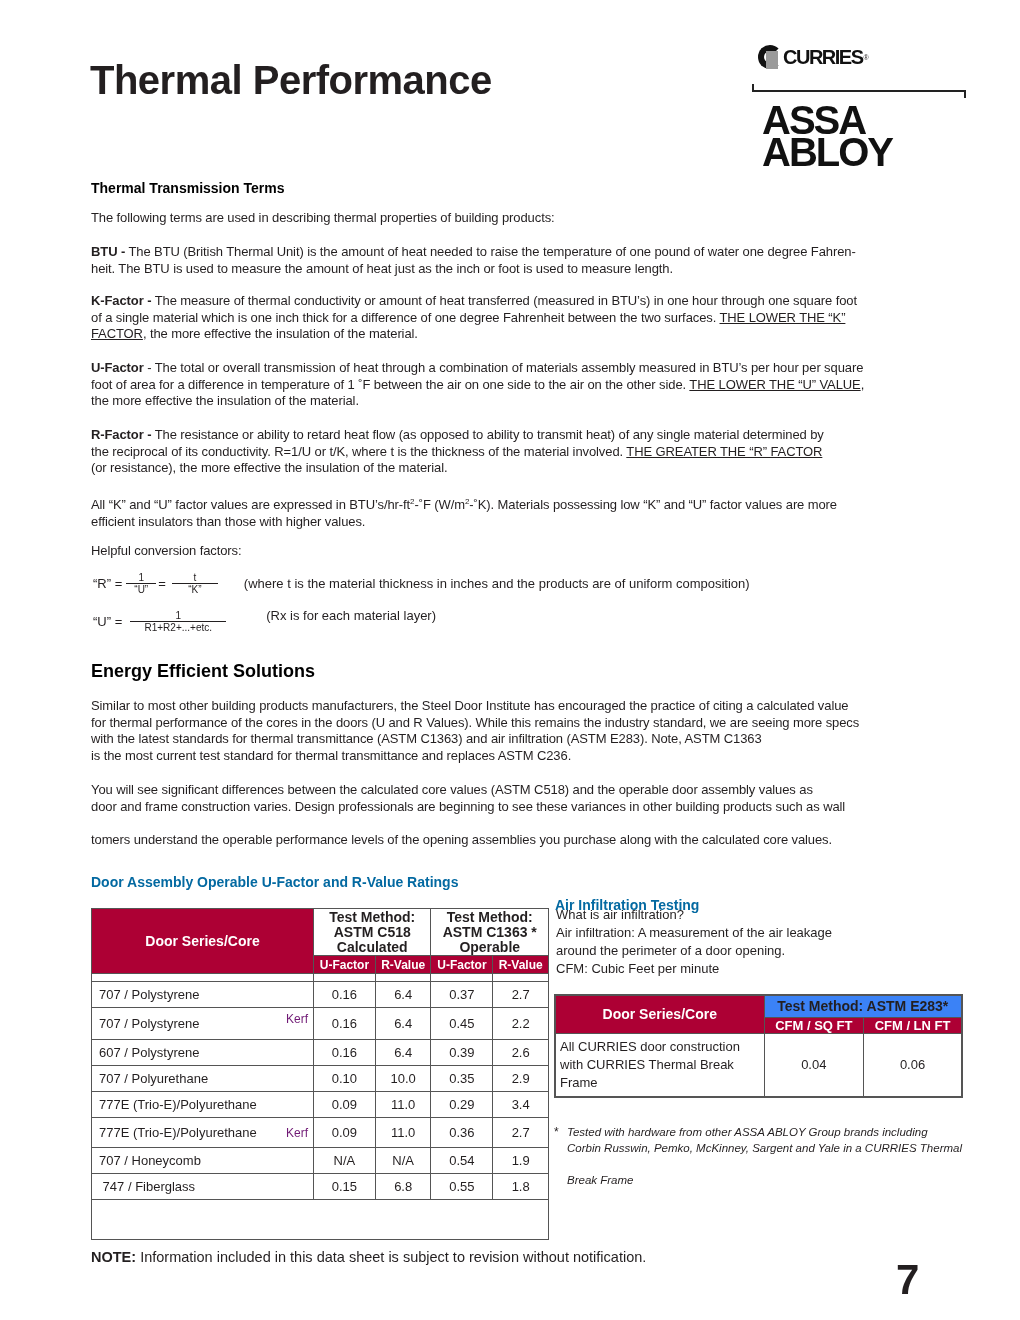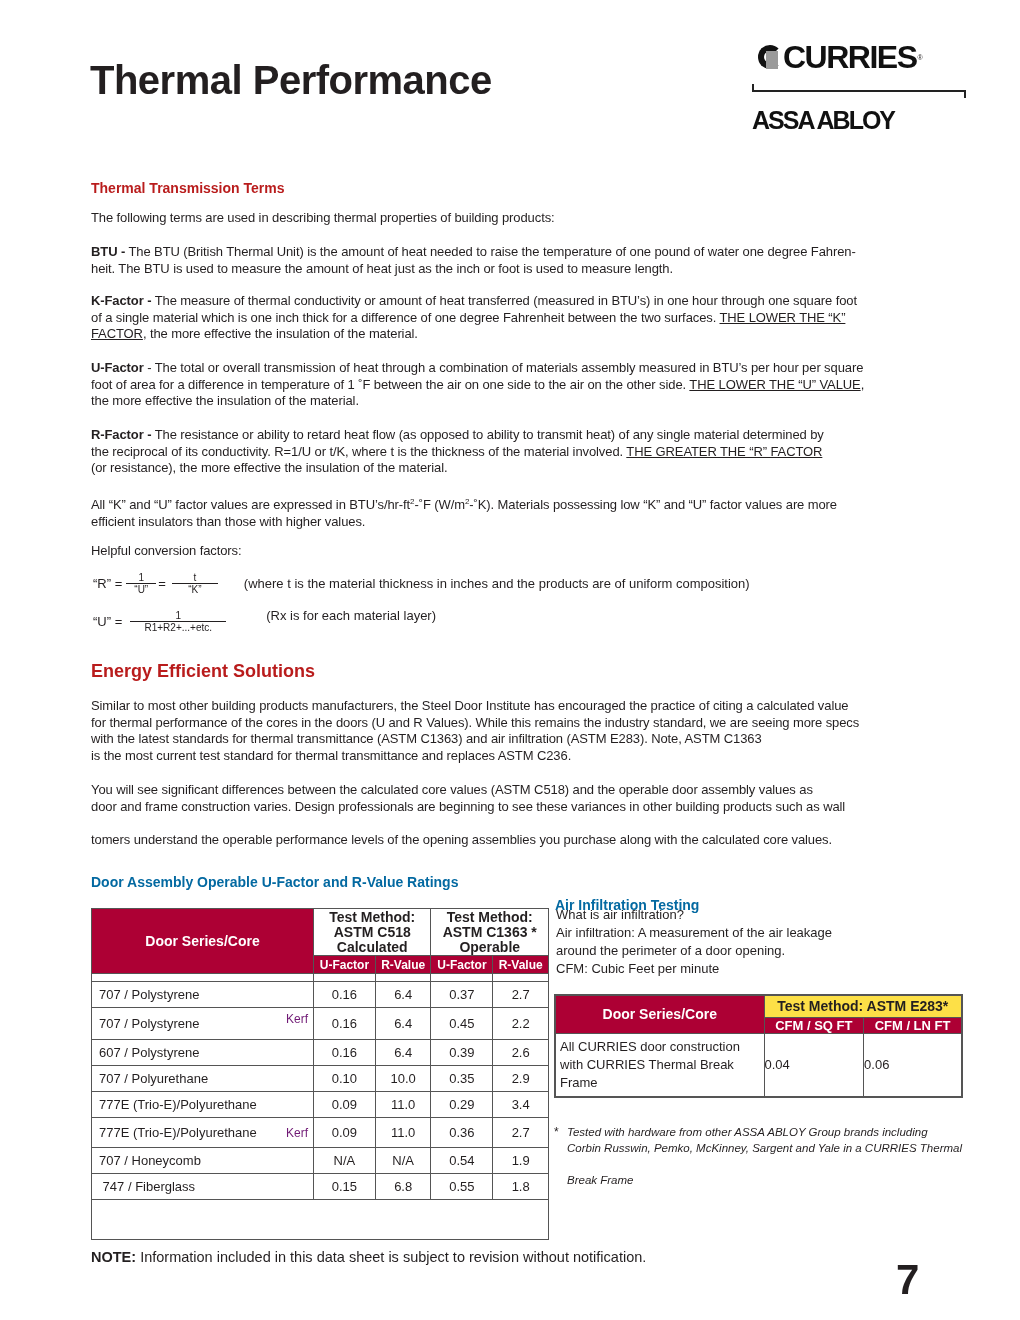--- a/index.html
+++ b/index.html
@@ -7,28 +7,28 @@
   body { position: relative; font-family: "Liberation Sans", sans-serif; color: #231f20; }
   .abs { position: absolute; }
 
   .title { left: 90px; top: 58px; font-size: 40px; font-weight: bold; letter-spacing: -0.5px; color: #231f20; font-family: "Liberation Sans", sans-serif; }
 
   .logo { left: 752px; top: 40px; width: 216px; height: 100px; }
   .logo-curries { position: absolute; left: 6px; top: 2px; display: flex; align-items: center; }
   .logo-mark { width: 24px; height: 24px; position: relative; margin-right: 1px; }
   .logo-mark .c1 { position: absolute; left: 0; top: 0; width: 24px; height: 24px; border: 6px solid #111; border-right-color: transparent; border-radius: 50%; }
   .logo-mark .c2 { position: absolute; left: 8px; top: 6px; width: 12px; height: 18px; background: #9a9a9a; }
-  .logo-word { font-size: 32px; font-weight: bold; letter-spacing: -1.5px; color: #111; line-height: 30px; font-family: "Liberation Sans", sans-serif; }
+  .logo-word { font-size: 20px; font-weight: bold; letter-spacing: -1.5px; color: #111; line-height: 30px; font-family: "Liberation Sans", sans-serif; }
   .logo-reg { font-size: 7px; vertical-align: top; margin-left: 1px; }
   .logo-rule { position: absolute; left: 0; top: 50px; width: 214px; height: 2px; background: #222; }
   .logo-rule-l { position: absolute; left: 0; top: 44px; width: 2px; height: 8px; background: #222; }
   .logo-rule-r { position: absolute; left: 212px; top: 50px; width: 2px; height: 8px; background: #222; }
-  .logo-assa { position: absolute; left: 0; top: 64px; font-size: 25px; font-weight: bold; letter-spacing: -2px; color: #111; line-height: 32px; font-family: "Liberation Sans", sans-serif; }
-
-  .h-red { color: #b91c1c; font-weight: bold; }
+  .logo-assa { position: absolute; left: 10px; top: 64px; font-size: 40px; font-weight: bold; letter-spacing: -2px; color: #111; line-height: 32px; font-family: "Liberation Sans", sans-serif; }
+
+  .h-red { color: #000000; font-weight: bold; }
   .h2 { font-size: 14px; }
   .h3 { font-size: 18px; text-align: right; }
   .body-text { font-size: 13px; line-height: 16.5px; color: #231f20; width: 875px; letter-spacing: -0.1px; }
   .body-text b { font-weight: bold; }
   .u { text-decoration: underline; }
 
   .frac { display: inline-block; vertical-align: middle; text-align: center; font-size: 10px; line-height: 11px; }
   .frac .num { display: block; border-bottom: 1px solid #231f20; padding: 0 4px; }
   .frac .den { display: block; }
 
@@ -44,24 +44,24 @@
   .t1 td { height: 26px; }
   .t1 .name { padding-left: 7px; position: relative; }
   .t1 .num { text-align: center; }
   .kerf { position: absolute; right: 5px; top: 4px; color: #701a75; font-size: 12px; }
   .t1 .spacer { height: 40px; }
   .t1 .gap td { height: 8px; border-left-color: #555; }
 
   .t2 { left: 554px; top: 994px; width: 409px; font-size: 13px; border: 2px solid #555; }
   .t2 td, .t2 th { border: 1px solid #555; }
   .t2 .door-h { font-size: 14px; font-weight: bold; text-align: center; width: 209px; }
-  .t2 .tm { background: #fde047; color: #231f20; font-size: 14px; font-weight: bold; text-align: center; height: 22px; }
+  .t2 .tm { background: #3b82f6; color: #231f20; font-size: 14px; font-weight: bold; text-align: center; height: 22px; }
   .t2 .sub { font-size: 13px; font-weight: bold; text-align: center; height: 15px; }
   .t2 .cell-desc { padding: 4px 4px; line-height: 18px; }
-  .t2 .num { }
+  .t2 .num { text-align: center; }
 
   .air-text { left: 556px; top: 906px; font-size: 13px; line-height: 18px; }
   .foot { left: 556px; top: 1124px; font-size: 11.5px; font-style: italic; line-height: 16px; width: 420px; }
   .foot .star { position: absolute; left: -2px; top: 0; font-style: normal; font-size: 12px; }
   .note { left: 91px; top: 1249px; font-size: 14.5px; }
   .page-num { left: 896px; top: 1256px; font-size: 42px; font-weight: bold; font-family: "Liberation Sans", sans-serif; }
 </style>
 </head>
 <body>
 

